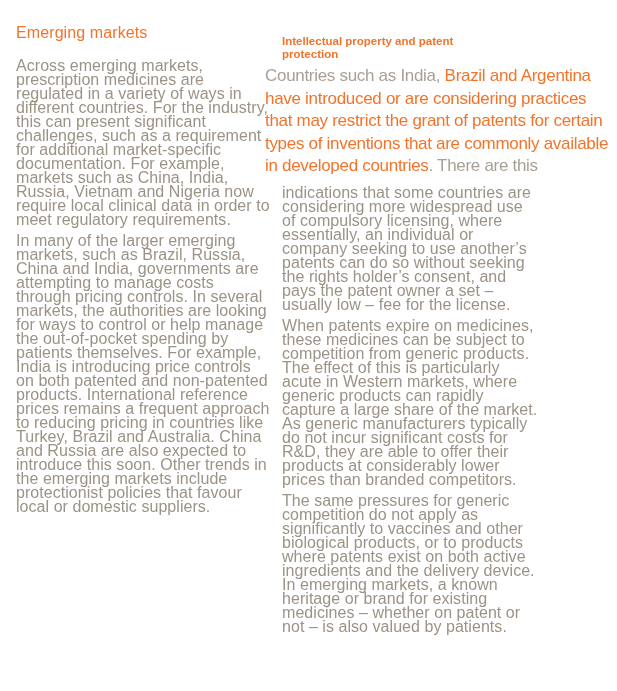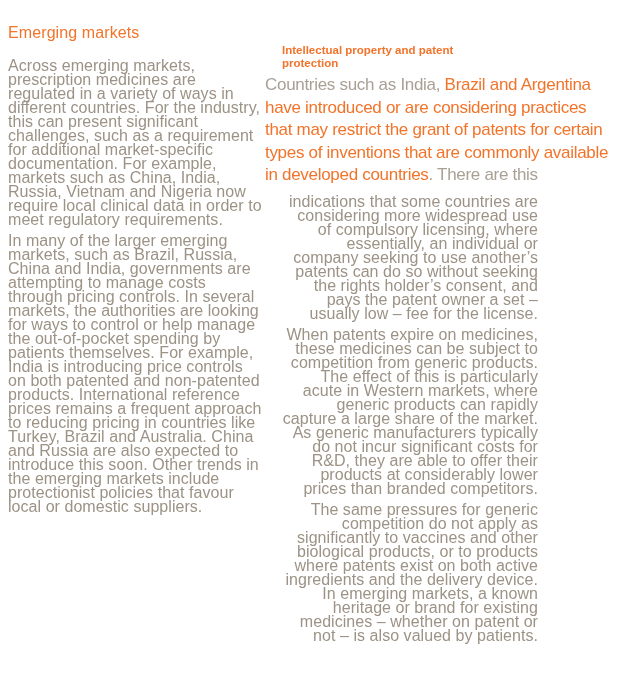--- a/index.html
+++ b/index.html
@@ -18,28 +18,28 @@
     overflow: hidden;
   }
   .page {
     position: relative;
     width: 617px;
     height: 691px;
     background: var(--bg);
   }
   .col-left {
     position: absolute;
-    left: 8px;
+    left: 16px;
     top: 24px;
     width: 254px;
   }
   .col-right {
     position: absolute;
     left: 265px;
-    top: 40px;
+    top: 31px;
     width: 350px;
   }
   h2.left-heading {
     margin: 0 0 17px 0;
     font-size: 16px;
     line-height: 18px;
     font-weight: normal;
     color: var(--accent);
     letter-spacing: 0.1px;
   }
@@ -64,21 +64,20 @@
   .paras p {
     margin: 0 0 7px 0;
     font-size: 16px;
     line-height: 14px;
     color: var(--body-text);
     letter-spacing: 0.05px;
   }
   .right-paras {
     margin: 8px 0 0 17px;
     width: 256px;
-    text-align: right;
   }
   .left-paras {
     width: 254px;
   }
 </style>
 </head>
 <body>
 
 <div class="page">
 

